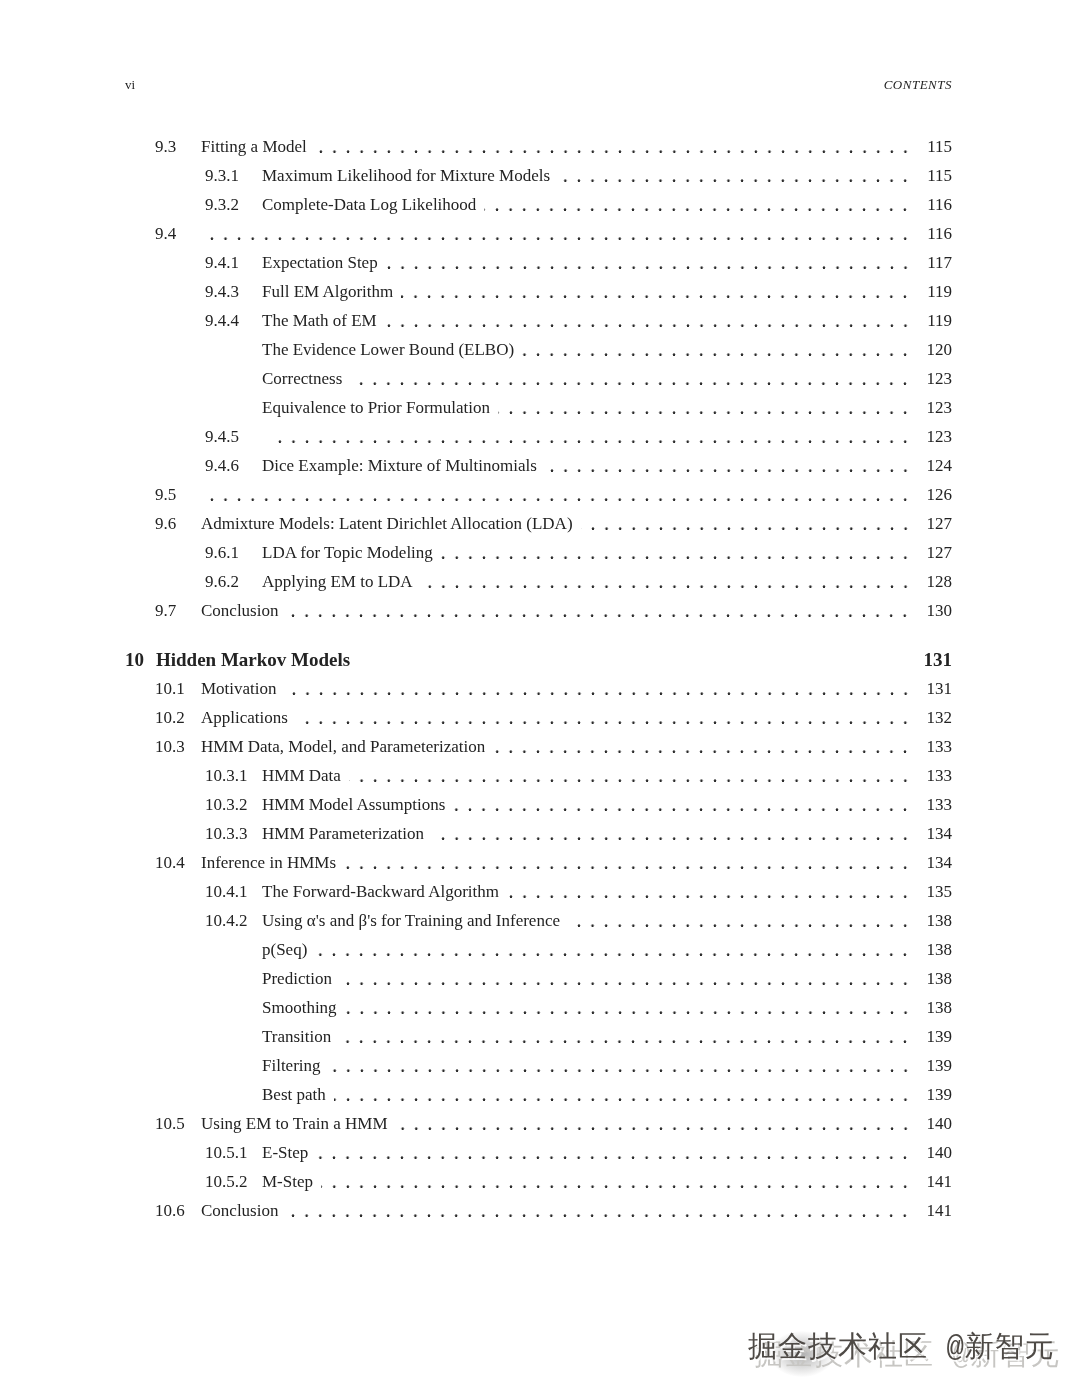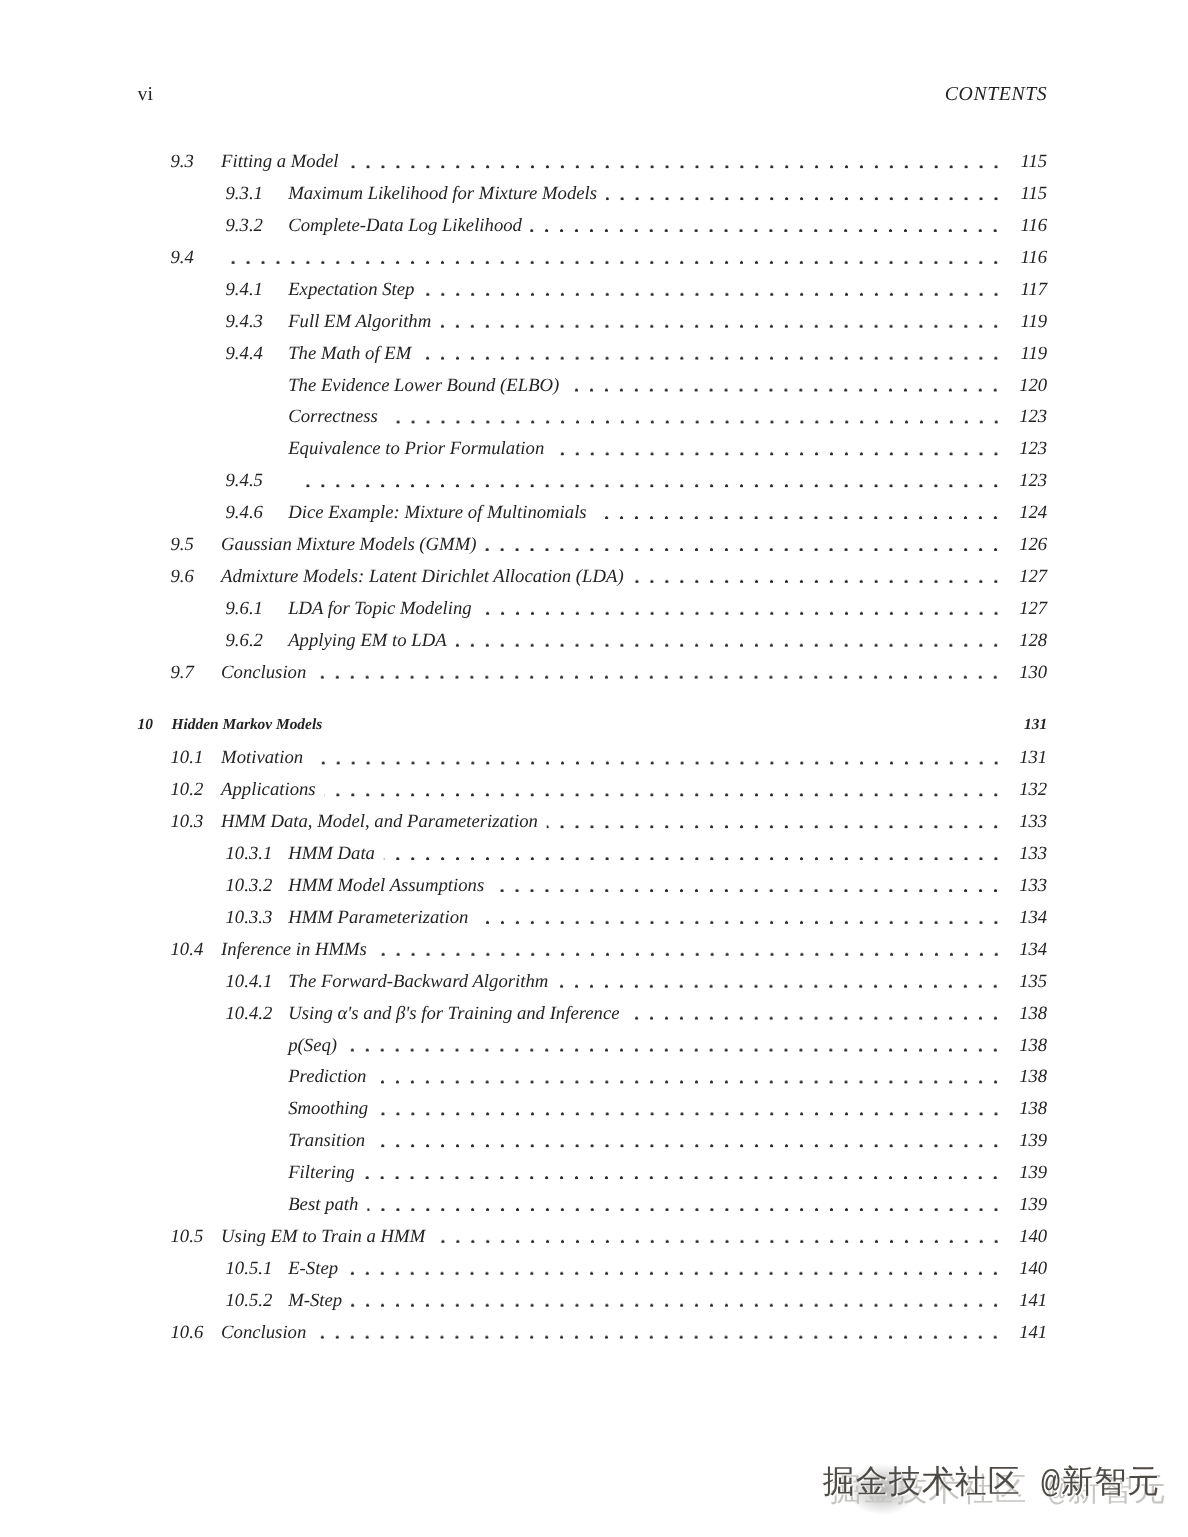--- a/index.html
+++ b/index.html
@@ -13,35 +13,34 @@
     box-sizing:border-box;
   }
   .content{
     position:absolute;
     left:125px;right:128px;top:73px;
   }
   .running-header{
     display:flex;
     justify-content:space-between;
     align-items:center;
-    font-size:18px;
+    font-size:13px;
     line-height:24px;
   }
   .contents-head{
     font-style:italic;
     letter-spacing:0.5px;
   }
   .toc{margin-top:35px;}
   .row{
     display:flex;
     align-items:flex-start;
     font-size:17px;
     line-height:29px;
     white-space:nowrap;
-    font-style:italic;
   }
   .row .num{flex:none;}
   .row .title{flex:none;}
   .row .leader{
     flex:1 1 auto;
     align-self:stretch;
     margin-left:8px;
     margin-right:6px;
     background-image:radial-gradient(circle at 50% 68%, #2b2b2b 1.1px, rgba(0,0,0,0) 1.6px);
     background-size:13.6px 29px;
@@ -49,21 +48,21 @@
     background-position:right bottom;
   }
   .row .pg{flex:none;min-width:34px;text-align:right;}
   .lvl-s{padding-left:30px;}
   .lvl-s .num{width:46px;}
   .lvl-ss{padding-left:80px;}
   .lvl-ss .num{width:57px;}
   .lvl-p{padding-left:137px;}
   .lvl-chapter{
     font-weight:bold;
-    font-size:14px;
+    font-size:19px;
     margin-top:20px;
   }
   .lvl-chapter .num{width:31px;}
   .lvl-chapter .leader{background-image:none;}
   .watermark{
     position:absolute;
     right:16px;
     bottom:24px;
     height:52px;
     width:320px;
@@ -167,21 +166,20 @@
           <span class="pg">123</span>
         </div>
         <div class="row lvl-ss">
           <span class="num">9.4.6</span>
           <span class="title">Dice Example: Mixture of Multinomials</span>
           <span class="leader"></span>
           <span class="pg">124</span>
         </div>
         <div class="row lvl-s">
           <span class="num">9.5</span>
-          <span class="title">Gaussian Mixture Models (GMM)</span>
           <span class="leader"></span>
           <span class="pg">126</span>
         </div>
         <div class="row lvl-s">
           <span class="num">9.6</span>
           <span class="title">Admixture Models: Latent Dirichlet Allocation (LDA)</span>
           <span class="leader"></span>
           <span class="pg">127</span>
         </div>
         <div class="row lvl-ss">

